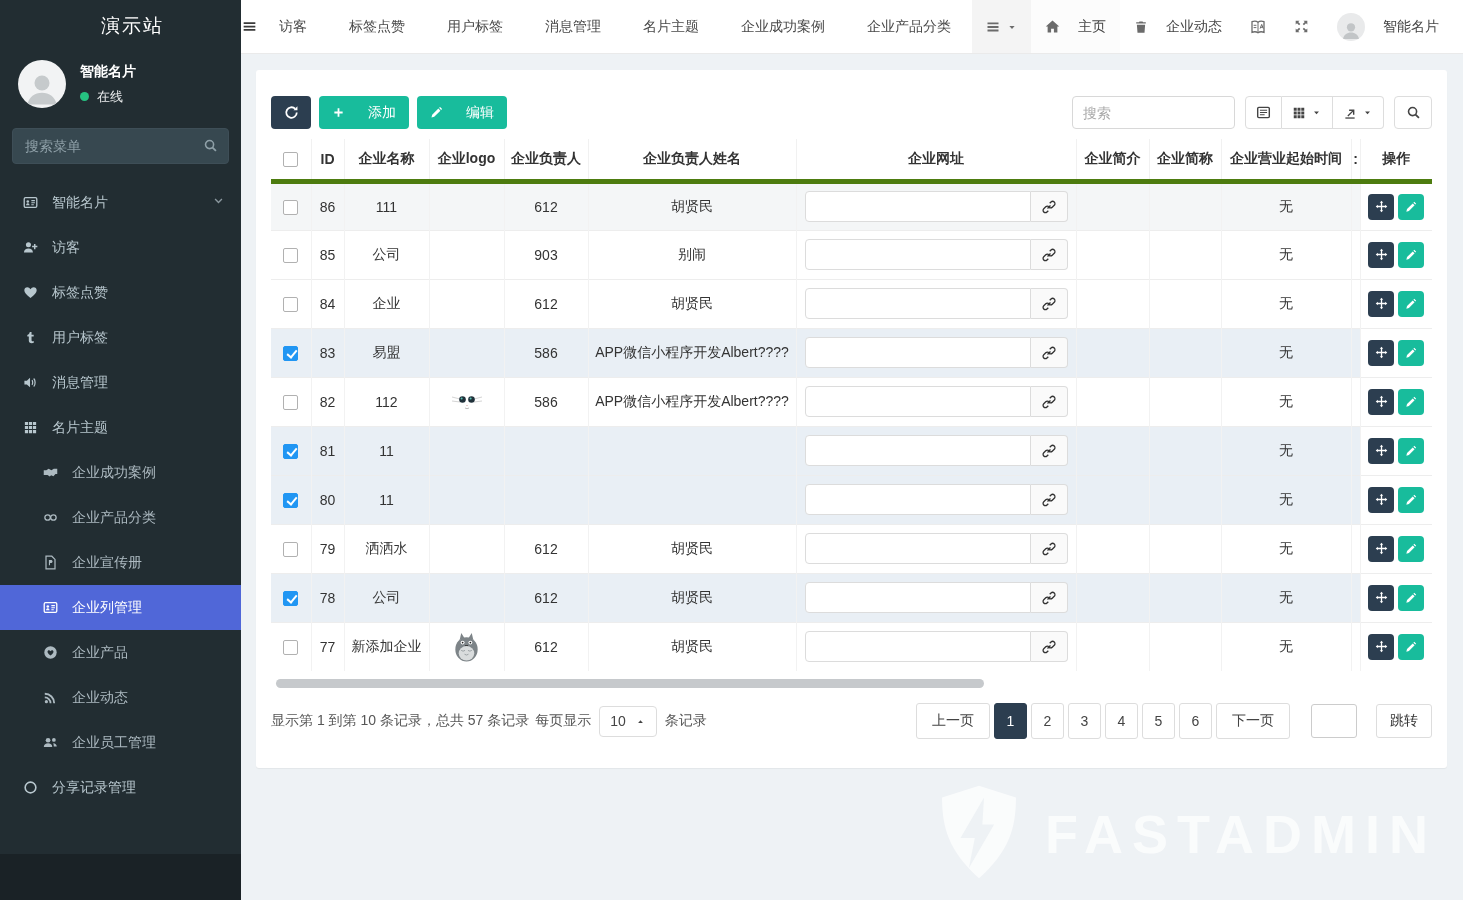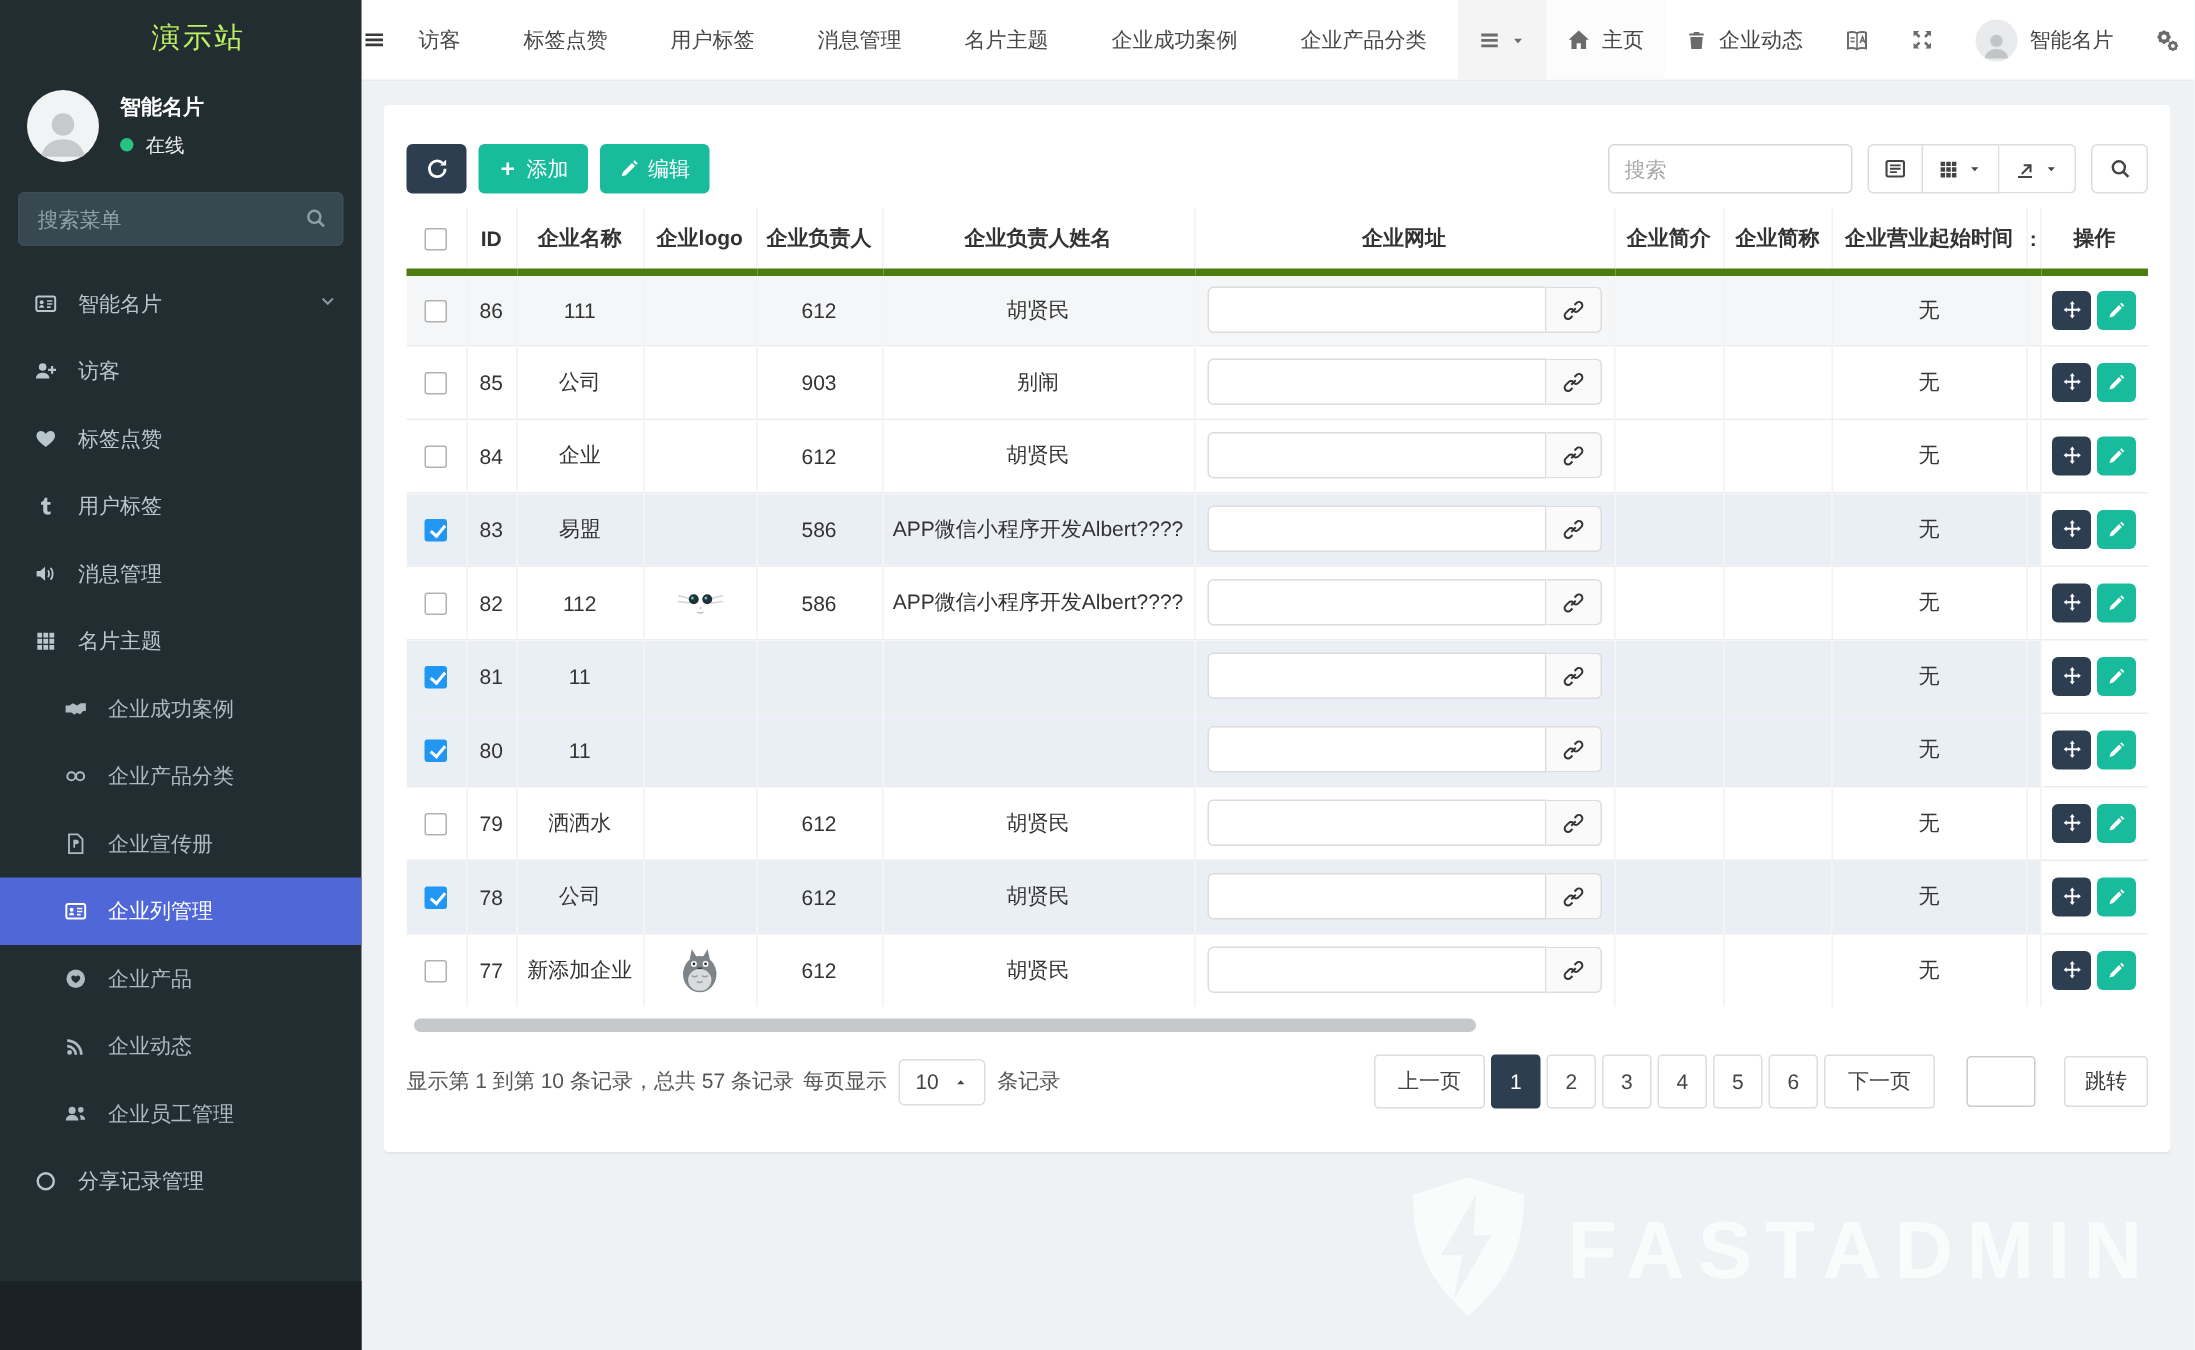--- a/index.html
+++ b/index.html
@@ -6,21 +6,21 @@
   html,body { margin:0; padding:0; }
   body {
     width:1463px; height:900px; overflow:hidden; position:relative;
     font-family:"Liberation Sans","DejaVu Sans",sans-serif;
     background:#eef2f5; -webkit-font-smoothing:antialiased;
   }
   .icon { display:inline-flex; align-items:center; justify-content:center; line-height:0; }
 
   
   .sidebar { position:absolute; left:0; top:0; width:241px; height:900px; background:#222d32; color:#b8c7ce; z-index:6; }
-  .brand { height:52px; line-height:52px; text-align:center; color:#bef264; font-size:19px; letter-spacing:2px;padding-left:24px; }
+  .brand { height:52px; line-height:52px; text-align:center; color:#ffffff; font-size:19px; letter-spacing:2px;padding-left:24px; }
   .user-panel { display:flex; padding:8px 18px 12px; gap:14px; align-items:center; }
   .avatar-lg { width:48px; height:48px; border-radius:50%; background:#f2f3f4; display:flex; align-items:flex-end; justify-content:center; color:#c6cacc; overflow:hidden; flex:none; }
   .user-name { font-weight:bold; color:#fff; font-size:14px; margin-bottom:7px; }
   .user-status { font-size:13px; color:#eceeef; display:flex; align-items:center; gap:8px; }
   .dot { width:9px; height:9px; border-radius:50%; background:#26c281; }
   .side-search { position:relative; margin:8px 12px 16px; }
   .side-search input { width:100%; height:36px; background:#374850; border:1px solid #3e4e57; border-radius:4px; color:#cfd8dc; padding:0 34px 0 12px; font-size:14px; outline:none; }
   .side-search input::placeholder { color:#8fa0a8; }
   .side-search .icon { position:absolute; right:11px; top:10px; color:#8fa0a8; }
   .menu-item { position:relative; height:45px; display:flex; align-items:center; padding-left:21px; gap:13px; font-size:14px; color:#b8c7ce; cursor:pointer; }
@@ -28,32 +28,32 @@
   .menu-item.active { background:#5067d8; color:#fff; }
   .menu-item .icon { width:18px; flex:none; }
   .menu-item .chev { position:absolute; right:16px; color:#8a979e; }
   .sidebar-footer { position:absolute; left:0; bottom:0; width:100%; height:46px; background:#1a2226; }
 
   
   .navbar { position:absolute; left:241px; top:0; width:1222px; height:54px; background:#fff; display:flex; align-items:stretch; border-bottom:1px solid #eaeaea; z-index:5; }
   .hamburger { width:49px; display:flex; align-items:center; justify-content:center; color:#3a3a3a; cursor:pointer; }
   .nav-tab { display:flex; align-items:center; padding:0 21px; font-size:14px; color:#484848; cursor:pointer; white-space:nowrap; }
   .nav-right { margin-left:auto; display:flex; align-items:stretch; }
-  .nav-item { display:flex; align-items:center; gap:8px; padding:0 14px; font-size:14px; color:#454545; cursor:pointer; white-space:nowrap; }
+  .nav-item { display:flex; align-items:center; gap:18px; padding:0 14px; font-size:14px; color:#454545; cursor:pointer; white-space:nowrap; }
   .nav-item .icon { color:#6b6b6b; }
   .nav-dd { background:#f4f4f4; padding:0 13px; gap:5px; color:#3a3a3a; }
   .nav-home { background:#fcfcfc; }
   .avatar-sm { width:28px; height:28px; border-radius:50%; background:#e9eaeb; display:flex; align-items:flex-end; justify-content:center; color:#c2c5c7; overflow:hidden; }
 
   
   .content { position:absolute; left:241px; top:54px; width:1222px; height:846px; background:#eef2f5; overflow:hidden; }
   .panel { position:absolute; left:15px; top:16px; width:1191px; height:698px; background:#fff; border-radius:3px; box-shadow:0 1px 1px rgba(0,0,0,.05); }
 
   .toolbar { display:flex; align-items:center; padding:26px 15px 10px; }
-  .btn { height:33px; border:none; border-radius:4px; display:inline-flex; align-items:center; justify-content:center; gap:6px; font-size:14px; cursor:pointer; font-family:inherit; }
+  .btn { height:33px; border:none; border-radius:4px; display:inline-flex; align-items:center; justify-content:center; gap:23px; font-size:14px; cursor:pointer; font-family:inherit; }
   .btn-dark { background:#2c3e50; color:#fff; width:40px; }
   .btn-green { background:#18bc9c; color:#fff; padding:0 13px; margin-left:8px; }
   .toolbar-right { margin-left:auto; display:flex; align-items:center; }
   .search-input { width:163px; height:33px; border:1px solid #d8d8d8; border-radius:4px; padding:0 10px; font-size:14px; color:#14532d; outline:none; }
   .search-input::placeholder { color:#a9a9a9; }
   .btn-group { display:flex; margin-left:10px; }
   .btn-light { background:#fff; border:1px solid #ddd; height:33px; display:inline-flex; align-items:center; justify-content:center; gap:5px; color:#444; padding:0 10px; cursor:pointer; }
   .btn-group .btn-light + .btn-light { border-left:none; }
   .btn-group .btn-light:first-child { border-radius:4px 0 0 4px; }
   .btn-group .btn-light:last-child { border-radius:0 4px 4px 0; }

